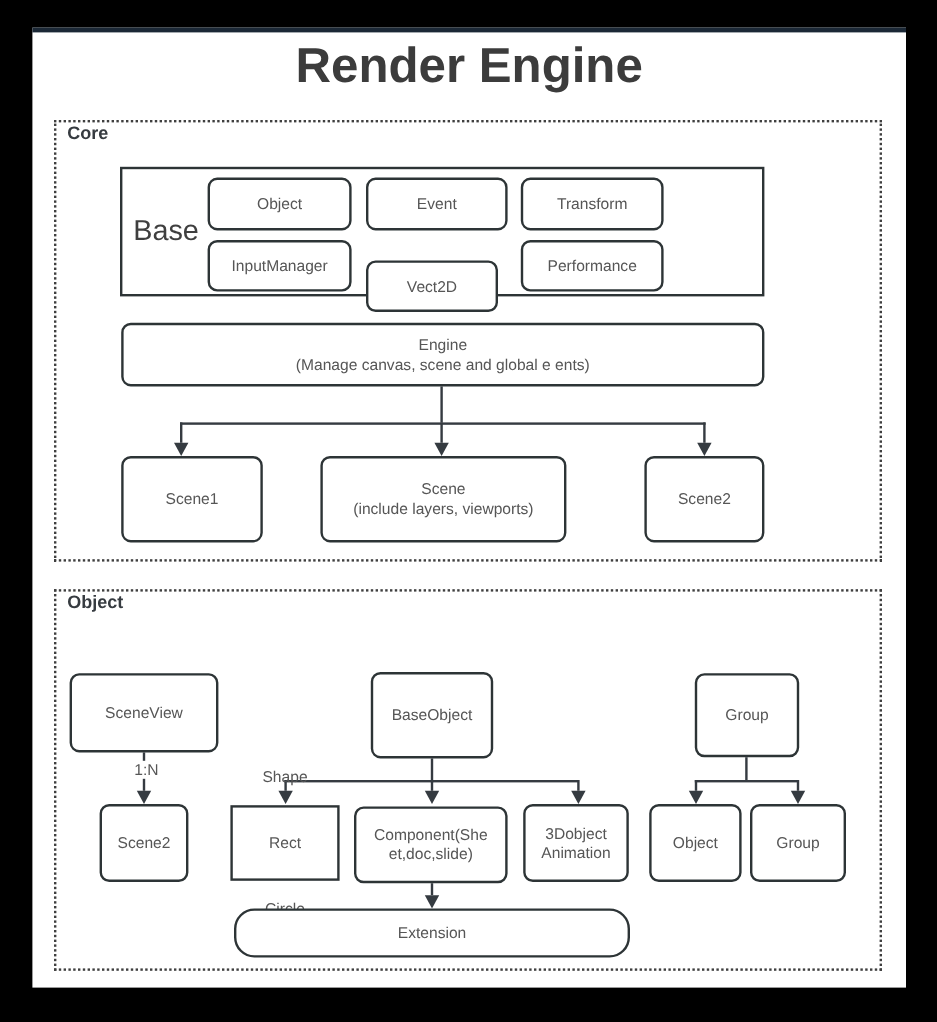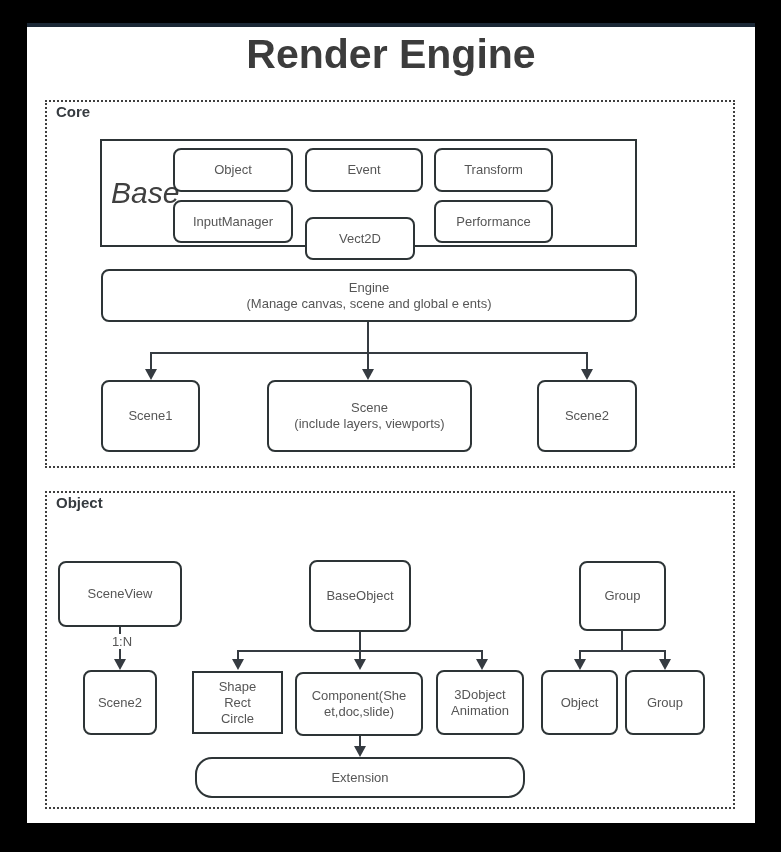--- a/index.html
+++ b/index.html
@@ -11,21 +11,21 @@
          font-size:41px;font-weight:bold;color:#3c3c3c;letter-spacing:0px;}
   .section{position:absolute;border:2px dotted #3f3f3f;background:transparent;box-sizing:border-box;}
   .sec-label{position:absolute;left:9px;top:1px;font-size:15px;font-weight:bold;color:#363b40;}
   .sec-core{left:18px;top:77px;width:690px;height:368px;}
   .sec-object{left:18px;top:468px;width:690px;height:318px;}
   .node{position:absolute;border:2px solid #2d3436;background:#ffffff;box-sizing:border-box;
         display:flex;flex-direction:column;align-items:center;justify-content:center;
         font-size:13px;color:#565656;line-height:16px;text-align:center;}
   .r{border-radius:8px;}
   .base-label{position:absolute;left:11px;top:0;bottom:0;display:flex;align-items:center;
-        font-size:30px;color:#3f3f3f;font-style:italic;}
+        font-size:24px;color:#3f3f3f;}
   .v{position:absolute;width:2px;background:#353b41;}
   .h{position:absolute;height:2px;background:#353b41;}
   .ah{position:absolute;width:0;height:0;border-left:6px solid transparent;
       border-right:6px solid transparent;border-top:11px solid #353b41;}
   .rel-label{position:absolute;background:#ffffff;font-size:13px;color:#565656;
       text-align:center;padding:0 2px;}
 </style>
 </head>
 <body>
 
@@ -67,21 +67,21 @@
 
     <div class="v" style="left:340px;top:299px;height:30px;"></div>
     <div class="h" style="left:123px;top:329px;width:438px;"></div>
     <div class="v" style="left:123px;top:329px;height:17px;"></div>
     <div class="ah" style="left:118px;top:346px;"></div>
     <div class="v" style="left:340px;top:329px;height:17px;"></div>
     <div class="ah" style="left:335px;top:346px;"></div>
     <div class="v" style="left:559px;top:329px;height:17px;"></div>
     <div class="ah" style="left:554px;top:346px;"></div>
 
-    <div class="node r" style="left:74px;top:357px;width:99px;height:72px;">
+    <div class="node r" style="left:74px;top:357px;width:118px;height:72px;">
       <span>Scene1</span>
     </div>
     <div class="node r" style="left:240px;top:357px;width:205px;height:72px;">
       <span>Scene</span>
       <span>(include layers, viewports)</span>
     </div>
     <div class="node r" style="left:510px;top:357px;width:100px;height:72px;">
       <span>Scene2</span>
     </div>
 
@@ -108,21 +108,21 @@
 
     <div class="v" style="left:332px;top:609px;height:20px;"></div>
     <div class="h" style="left:210px;top:627px;width:245px;"></div>
     <div class="v" style="left:210px;top:627px;height:9px;"></div>
     <div class="ah" style="left:205px;top:636px;"></div>
     <div class="v" style="left:332px;top:627px;height:9px;"></div>
     <div class="ah" style="left:327px;top:636px;"></div>
     <div class="v" style="left:454px;top:627px;height:9px;"></div>
     <div class="ah" style="left:449px;top:636px;"></div>
 
-    <div class="node" style="left:165px;top:648px;width:91px;height:63px;">
+    <div class="node" style="left:165px;top:648px;width:91px;height:63px;gap:39px;">
       <span>Shape</span>
       <span>Rect</span>
       <span>Circle</span>
     </div>
     <div class="node r" style="left:268px;top:649px;width:128px;height:64px;">
       <span>Component(She</span>
       <span>et,doc,slide)</span>
     </div>
     <div class="node r" style="left:409px;top:647px;width:88px;height:65px;">
       <span>3Dobject</span>

